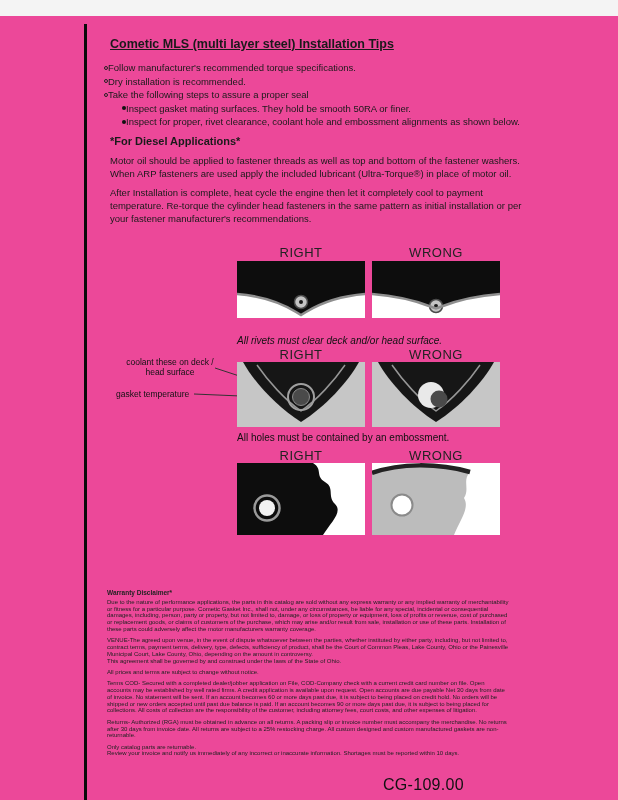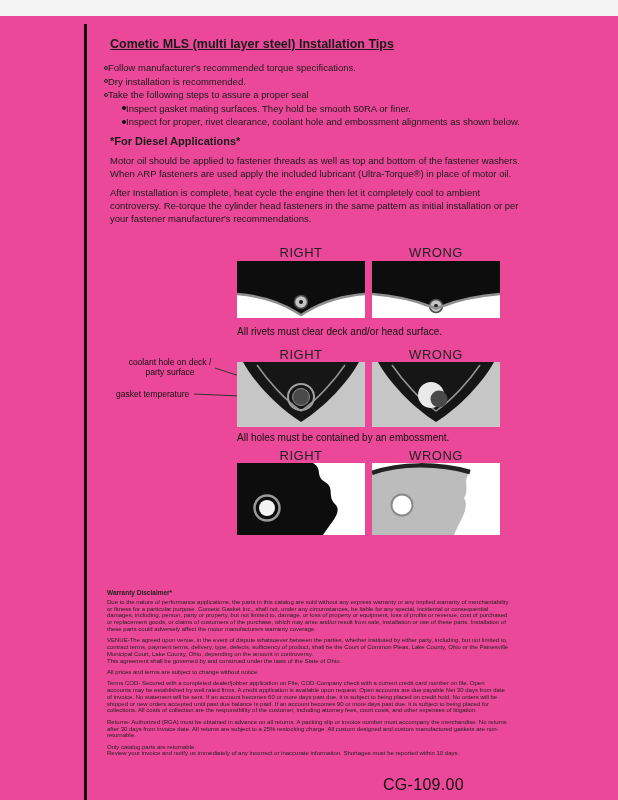--- a/index.html
+++ b/index.html
@@ -28,21 +28,21 @@
   .col-wrong { left:372px; }
   .hdr.r1 { top:229px; } .hdr.r2 { top:331px; } .hdr.r3 { top:432px; }
 
   .fig { position:absolute; width:128px; }
   .fig svg { display:block; width:100%; height:100%; }
   .fig.r1 { top:245px; height:57px; }
   .fig.r2 { top:346px; height:65px; }
   .fig.r3 { top:447px; height:72px; }
 
   .cap { position:absolute; left:237px; font-size:10px; color:#111; }
-  .cap.c1 { top:310px; }
+  .cap.c1 { top:319px;font-style:italic; }
   .cap.c2 { top:416px; }
   .cap.c3 { top:521px; width:250px; line-height:13px; }
 
   .callout { position:absolute; font-size:8.5px; line-height:9.5px; color:#111; }
   .callout.c-coolant { left:126px; top:342px; width:88px; text-align:center; }
   .callout.c-emboss { left:116px; top:374px; white-space:nowrap; }
   .callout-lines { position:absolute; left:110px; top:340px; width:262px; height:78px; pointer-events:none; }
 
   .warranty { position:absolute; left:107px; top:574px; width:402px; font-size:6px; line-height:6.8px; color:#222; }
   .warranty h2 { font-size:6.5px; font-weight:bold; margin-bottom:2px; }
@@ -78,21 +78,21 @@
       <span>Inspect gasket mating surfaces.  They hold be smooth 50RA or finer.</span>
     </div>
     <div class="tip-row sub">
       <span class="bullet-filled"></span>
       <span>Inspect for proper, rivet clearance, coolant hole and embossment alignments as shown below.</span>
     </div>
   </div>
 
   <h2 class="diesel-heading">*For Diesel Applications*</h2>
   <p class="para p1">Motor oil should be applied to fastener threads as well as top and bottom of the fastener washers. When ARP fasteners are used apply the included lubricant (Ultra-Torque®) in place of motor oil.</p>
-  <p class="para p2">After Installation is complete, heat cycle the engine then let it completely cool to ambient controversy. Re-torque the cylinder head fasteners in the same pattern as initial installation or per your fastener manufacturer's recommendations.</p>
+  <p class="para p2">After Installation is complete, heat cycle the engine then let it completely cool to payment temperature. Re-torque the cylinder head fasteners in the same pattern as initial installation or per your fastener manufacturer's recommendations.</p>
 
   <div class="hdr r1 col-right">RIGHT</div>
   <div class="hdr r1 col-wrong">WRONG</div>
 
   <div class="fig r1 col-right">
     <svg viewBox="0 0 128 57">
       <rect width="128" height="57" fill="#ffffff"></rect>
       <path d="M0 0 H128 V33 C103 35 82 43 69 51 L64 54 L59 51 C46 43 25 35 0 33 Z" fill="#0d0d0d"></path>
       <path d="M0 33 C25 35 46 43 59 51 L64 54 L69 51 C82 43 103 35 128 33" fill="none" stroke="#8f8f8f" stroke-width="2.5"></path>
       <circle cx="64" cy="41" r="6.5" fill="#c4c4c4" stroke="#4a4a4a" stroke-width="1.5"></circle>
@@ -106,21 +106,21 @@
       <circle cx="64" cy="45" r="6.5" fill="#c4c4c4" stroke="#4a4a4a" stroke-width="1.5"></circle>
       <circle cx="64" cy="45" r="2" fill="#1a1a1a"></circle>
       <path d="M0 33 C25 35 44 40 57 45 L64 47.5 L71 45 C84 40 103 35 128 33" fill="none" stroke="#8f8f8f" stroke-width="2.5"></path>
     </svg>
   </div>
   <p class="cap c1">All rivets must clear deck and/or head surface.</p>
 
   <div class="hdr r2 col-right">RIGHT</div>
   <div class="hdr r2 col-wrong">WRONG</div>
 
-  <div class="callout c-coolant">coolant hole on deck / party surface</div>
+  <div class="callout c-coolant">coolant these on deck / head surface</div>
   <div class="callout c-emboss">gasket temperature</div>
   <svg class="callout-lines" viewBox="0 0 262 78">
     <line x1="105" y1="12" x2="184" y2="38" stroke="#333" stroke-width="1"></line>
     <line x1="84" y1="38" x2="177" y2="42" stroke="#333" stroke-width="1"></line>
   </svg>
 
   <div class="fig r2 col-right">
     <svg viewBox="0 0 128 65">
       <rect width="128" height="65" fill="#c6c6c6"></rect>
       <path d="M6 0 H122 C111 20 88 45 64 60 C40 45 17 20 6 0 Z" fill="#161616"></path>

